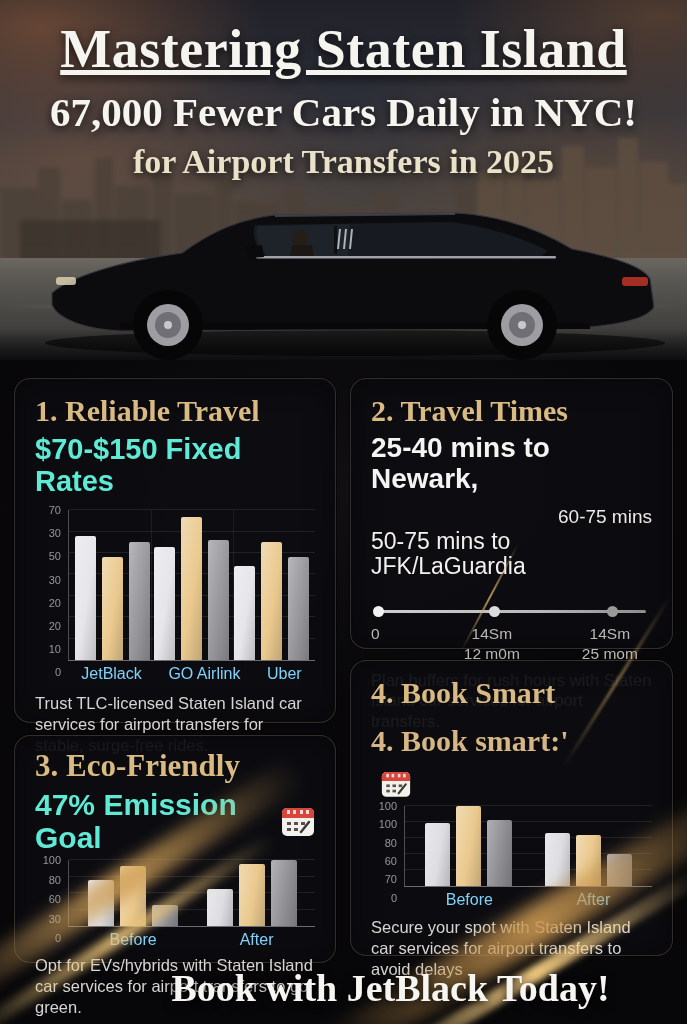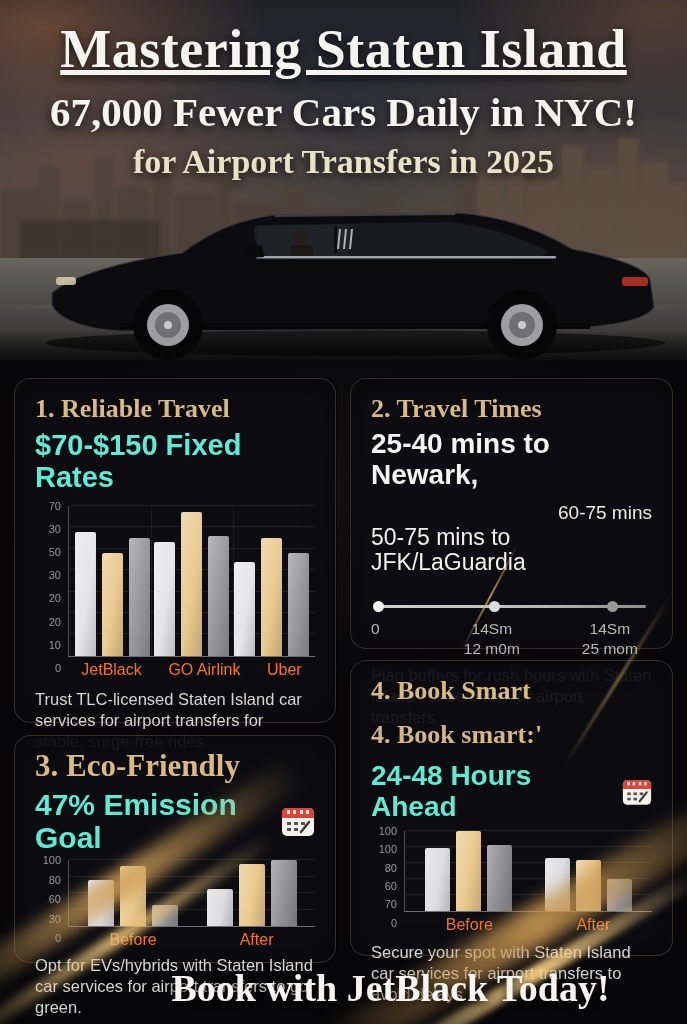--- a/index.html
+++ b/index.html
@@ -42,21 +42,21 @@
   .tagline{font-size:34px;font-weight:700;margin-top:7px;color:#e9e1c8;}
   .hero-car{position:absolute;left:0;top:185px;width:687px;height:192px;}
   
   .panel{position:absolute;box-sizing:border-box;border-radius:16px;
     background:rgba(13,13,17,.93);border:1px solid rgba(125,112,92,.35);
     box-shadow:0 0 0 1px rgba(0,0,0,.5), inset 0 0 30px rgba(0,0,0,.4);color:#eee;}
   .p1{left:14px;top:378px;width:322px;height:345px;padding:16px 20px;}
   .p2{left:350px;top:378px;width:323px;height:271px;padding:16px 20px;}
   .p3{left:14px;top:735px;width:322px;height:228px;padding:13px 20px;}
   .p4{left:350px;top:660px;width:323px;height:296px;padding:16px 20px;}
-  .gold-h{font-family:"Liberation Serif",serif;font-weight:700;color:#d9ba82;font-size:26px;line-height:1.08;}
+  .gold-h{font-family:"Liberation Serif",serif;font-weight:700;color:#d9ba82;font-size:30px;line-height:1.08;}
   .sub-h{color:#5eead4;font-size:29px;font-weight:700;line-height:1.1;margin-top:7px;}
   .caption{color:#d6d5d2;font-size:16.5px;line-height:1.27;margin-top:10px;}
   .sub-row{display:flex;align-items:center;margin-top:6px;}
   .cal{width:34px;height:31px;margin-left:auto;flex:0 0 auto;}
   
   .bar-chart{display:flex;margin-top:12px;justify-content:flex-end;}
   .yaxis{display:flex;flex-direction:column;justify-content:space-between;align-items:flex-end;
     padding-right:7px;width:26px;flex:0 0 auto;color:#97979b;font-size:11px;line-height:1;
     transform:translateY(-5px);}
   .plot-wrap{flex:1;}
@@ -66,21 +66,21 @@
   .chart-p3 .plot{height:66px;}
   .chart-p4 .plot{height:80px;}
   .gridline{position:absolute;left:0;right:0;height:1px;background:rgba(255,255,255,.09);}
   .vline{position:absolute;top:0;bottom:0;width:1px;background:rgba(255,255,255,.07);}
   .bargroup{display:flex;align-items:flex-end;gap:6px;height:100%;position:relative;}
   .bar{border-radius:2px 2px 0 0;
     background-image:linear-gradient(100deg,rgba(255,255,255,.32),rgba(255,255,255,0) 55%,rgba(0,0,0,.18));}
   .chart-p1 .bar{width:21px;}
   .chart-p3 .bar{width:26px;}
   .chart-p4 .bar{width:25px;}
-  .xlabels{display:flex;justify-content:space-around;margin-top:4px;color:#f97316;font-size:16px;}
+  .xlabels{display:flex;justify-content:space-around;margin-top:4px;color:#7dd3fc;font-size:16px;}
   
   .tt-line1{color:#f4f4f3;font-size:28px;font-weight:700;margin-top:6px;line-height:1.1;}
   .tt-line2{color:#eceae6;font-size:19px;text-align:right;margin-top:12px;line-height:1.05;}
   .tt-line3{color:#f2f1ee;font-size:23px;margin-top:2px;line-height:1.1;}
   .timeline{position:relative;margin-top:22px;height:58px;}
   .tl-line{position:absolute;left:4px;right:6px;top:8px;height:3px;border-radius:2px;
     background:linear-gradient(90deg,#cfcfcf,#b9b9b9 60%,#8d8d8d);}
   .tl-dot{position:absolute;top:4px;width:11px;height:11px;border-radius:50%;}
   .tl-dot.d0{left:2px;background:#f2f2f2;}
   .tl-dot.d1{left:42%;background:#dcdcdc;}
@@ -302,21 +302,20 @@
           </div>
         </div>
       </div>
     <div class="caption" style="margin-top:6px">Opt for EVs/hybrids with Staten Island car services for airport transfers to go green.</div>
   </div>
 
   <div class="panel p4">
     <div class="gold-h">4. Book Smart</div>
     <div class="gold-h" style="margin-top:16px;color:#d6b684">4. Book smart:'</div>
     <div class="sub-row" style="margin-top:12px">
-      <div class="sub-h" style="margin-top:0;font-size:28px">24-48 Hours Ahead</div>
       <svg class="cal" style="width:30px;height:28px;margin-left:10px" viewBox="0 0 34 31">
         <rect x="1" y="2" width="32" height="28" rx="5" fill="#f3f1ec"></rect>
         <path d="M1 7 a5 5 0 0 1 5-5 h22 a5 5 0 0 1 5 5 v5 H1 Z" fill="#d6463a"></path>
         <g fill="#fff" opacity=".8">
             <rect x="6" y="4" width="3" height="4"></rect>
             <rect x="12" y="4" width="3" height="4"></rect>
             <rect x="19" y="4" width="3" height="4"></rect>
             <rect x="25" y="4" width="3" height="4"></rect>
           </g>
         <g fill="#55524c">

